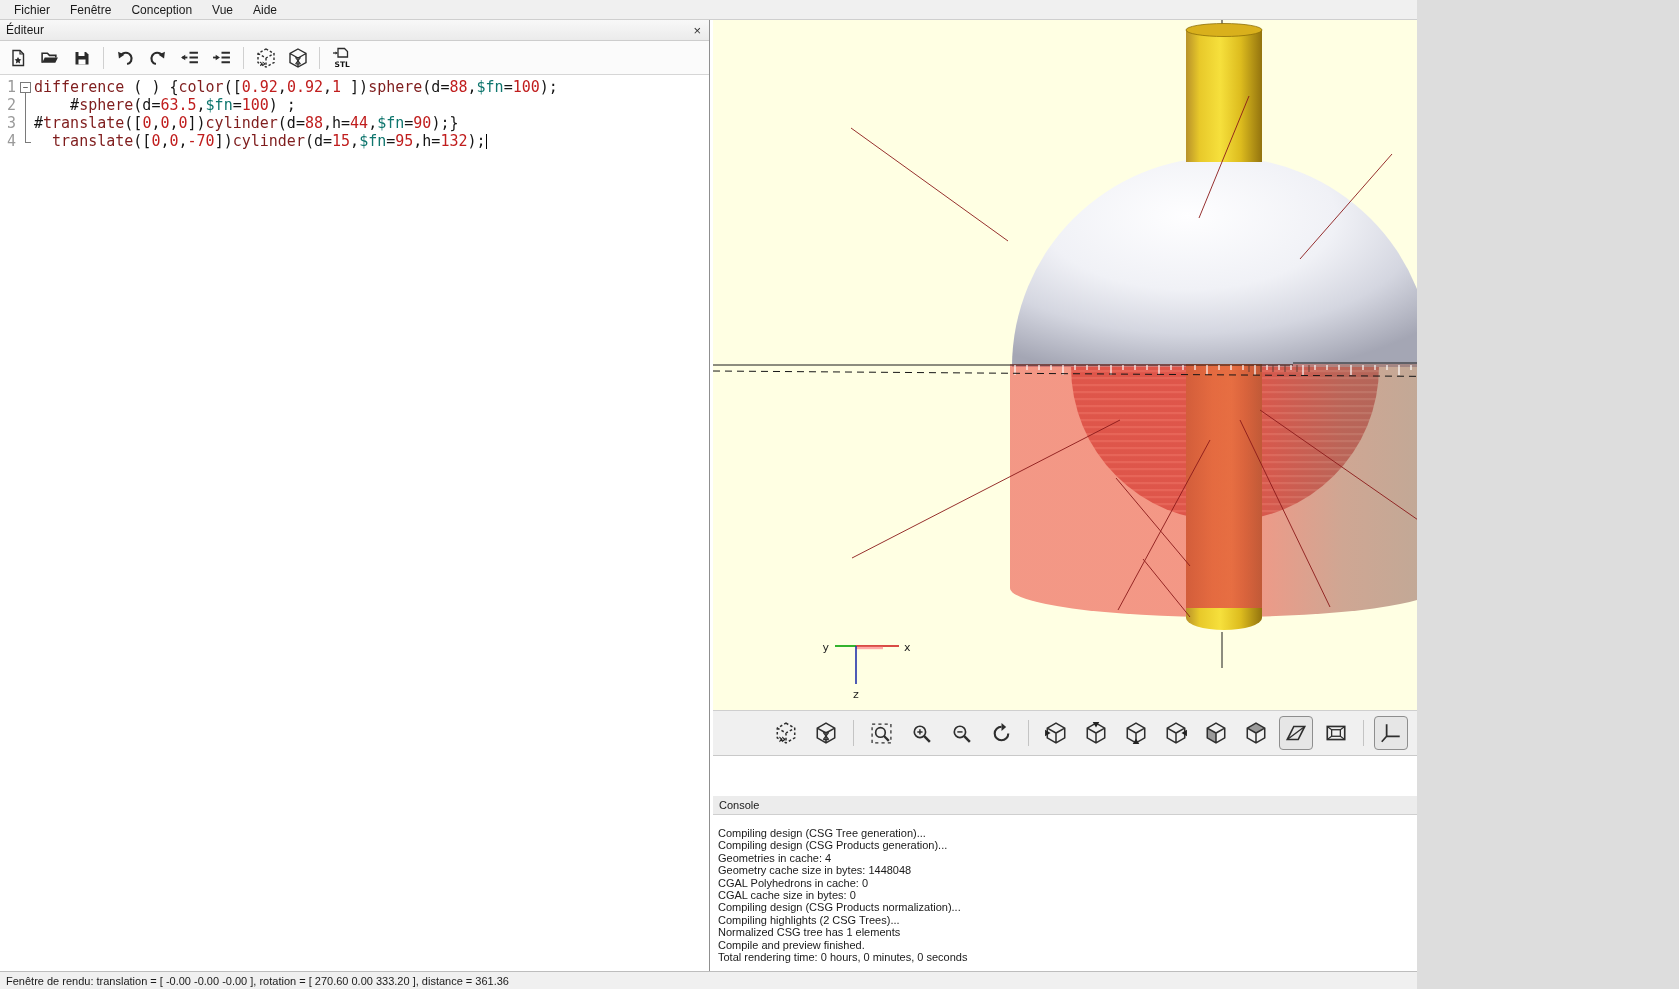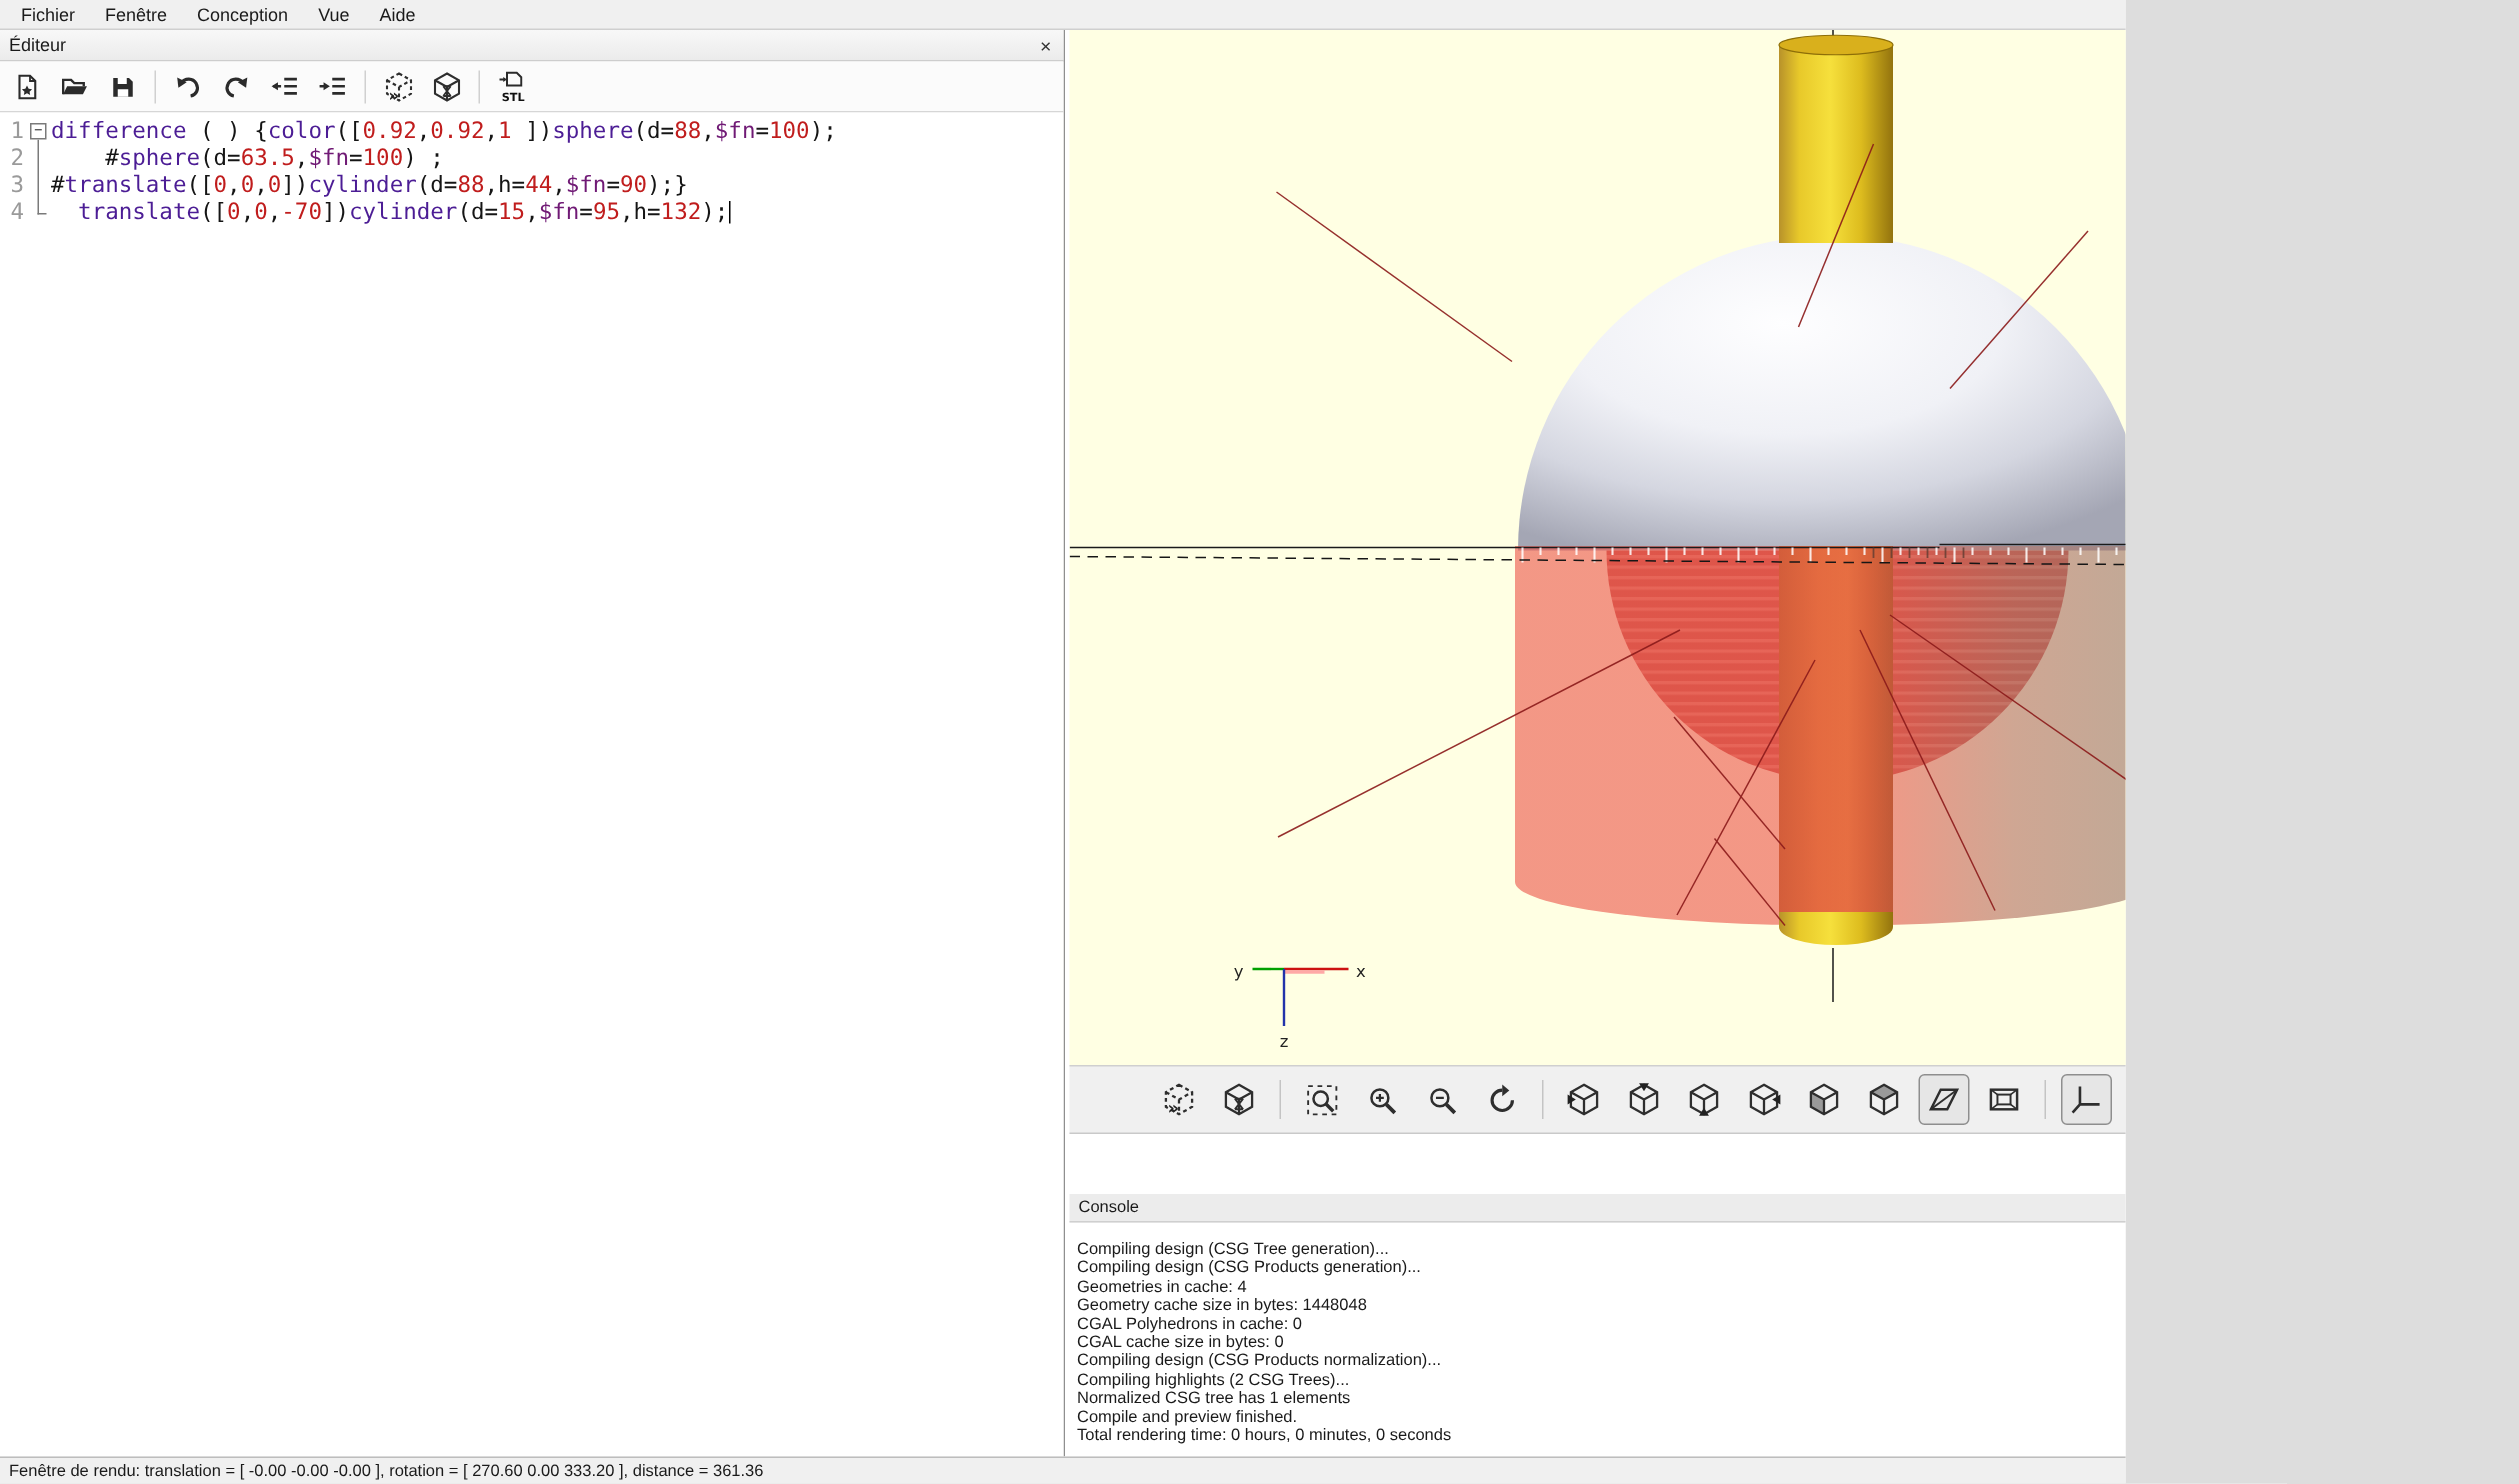--- a/index.html
+++ b/index.html
@@ -24,21 +24,21 @@
   .code-area{flex:1;background:#fff;font-family:"DejaVu Sans Mono","Liberation Mono",monospace;
              font-size:15px;line-height:18px;padding-top:3px;overflow:hidden;cursor:text;}
   .code-line{white-space:pre;height:18px;}
   .ln{display:inline-block;width:16px;text-align:right;color:#9a9a9a;padding-right:3px;}
   .fold{display:inline-block;width:15px;height:18px;vertical-align:top;position:relative;}
   .fold-minus .fbox{position:absolute;left:1px;top:4px;width:9px;height:9px;border:1px solid #7a7a7a;
                     font:9px/9px "DejaVu Sans Mono",monospace;text-align:center;background:#fff;color:#333;}
   .fold-minus .fbar{position:absolute;left:6px;top:15px;height:3px;border-left:1px solid #7a7a7a;}
   .fold-bar .fbar{position:absolute;left:6px;top:0;height:18px;border-left:1px solid #7a7a7a;}
   .fold-corner .fbar{position:absolute;left:6px;top:0;height:10px;width:5px;border-left:1px solid #7a7a7a;border-bottom:1px solid #7a7a7a;}
-  .tk-kw{color:#4c1d95;} .tk-num{color:#c01d1d;} .tk-var{color:#701a75;} .tk-pl{color:#151515;}
+  .tk-kw{color:#7f1d1d;} .tk-num{color:#c01d1d;} .tk-var{color:#0f766e;} .tk-pl{color:#151515;}
   .caret{display:inline-block;width:0;height:15px;border-left:1px solid #000;margin-bottom:-3px;}
   
   .right-pane{position:absolute;left:713px;top:20px;width:966px;height:951px;}
   .viewport{position:relative;width:966px;height:690px;background:#FFFFE3;overflow:hidden;cursor:crosshair;}
   .view-toolbar{width:966px;height:46px;background:#f0f0f0;border-top:1px solid #cfcfcf;border-bottom:1px solid #c9c9c9;
                 display:flex;align-items:center;gap:6px;padding-left:56px;box-sizing:border-box;}
   .vbtn{width:32px;height:32px;display:flex;align-items:center;justify-content:center;border:1px solid transparent;border-radius:4px;}
   .vbtn.pressed{border:1px solid #8e8e8e;background:#e6e6e6;}
   .console-panel{width:966px;height:215px;display:flex;flex-direction:column;background:#fff;}
   .console-titlebar{height:18px;background:#ececec;border-bottom:1px solid #cfcfcf;font-size:11px;

